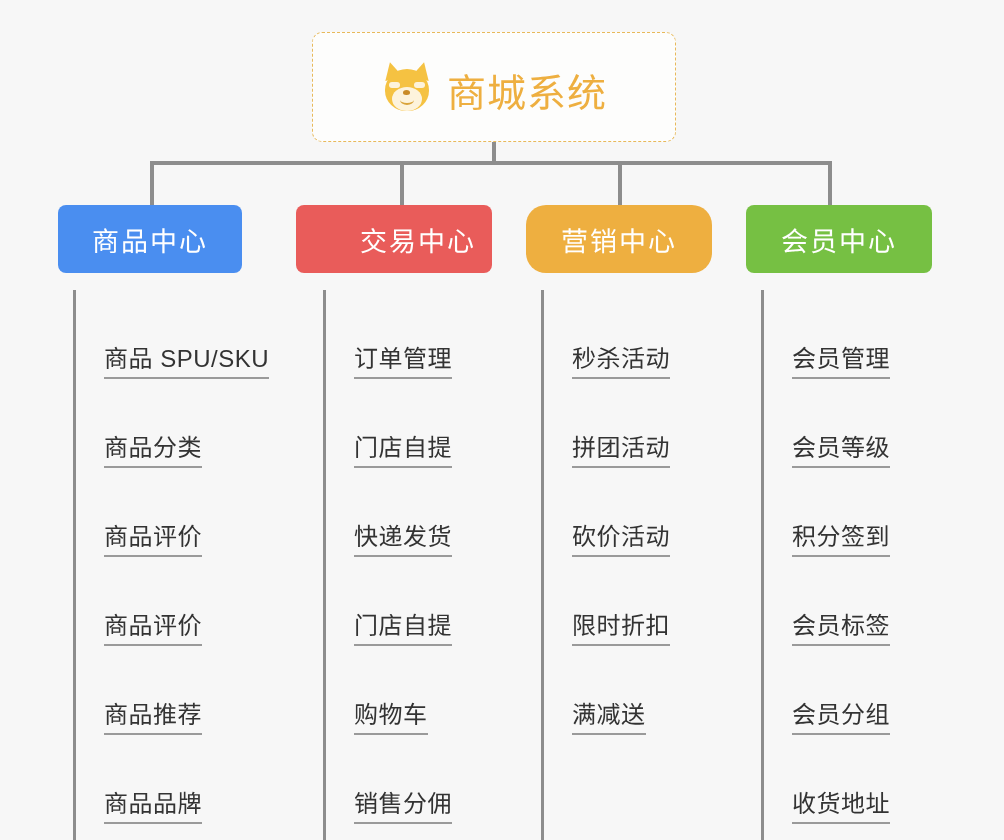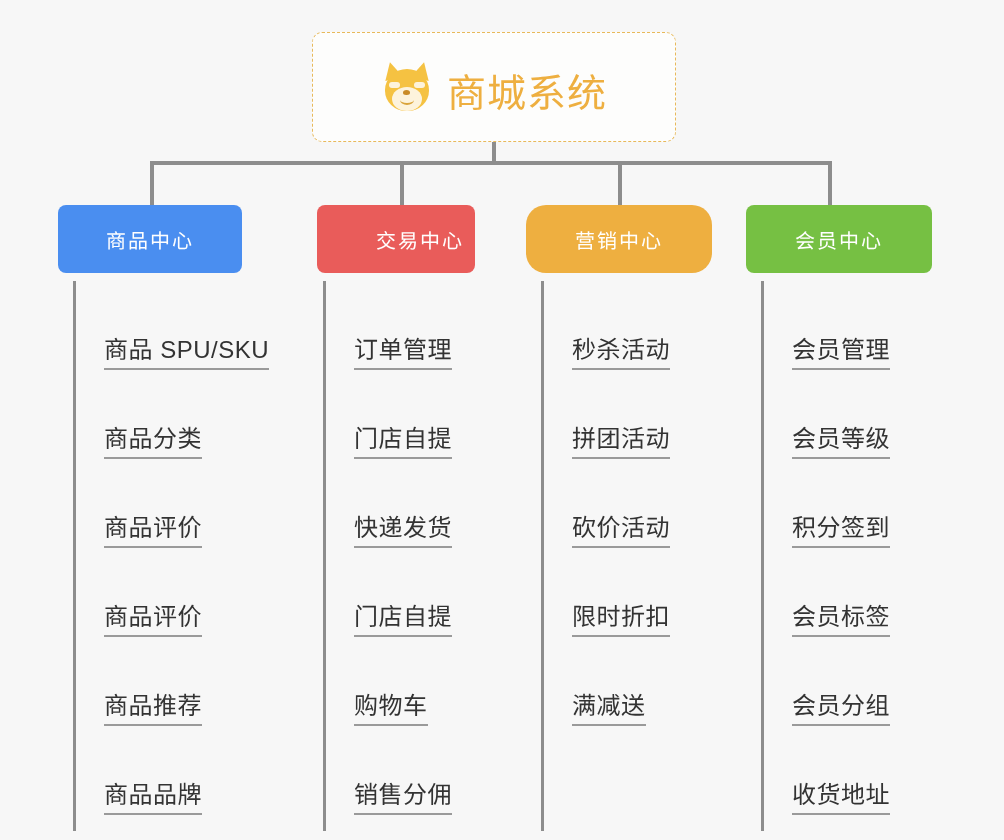--- a/index.html
+++ b/index.html
@@ -120,34 +120,34 @@
   .category {
     position: absolute;
     top: 205px;
     height: 68px;
     box-sizing: border-box;
     border-radius: 8px;
     display: flex;
     align-items: center;
     justify-content: center;
     color: #ffffff;
-    font-size: 20px;
+    font-size: 27px;
     letter-spacing: 2px;
     white-space: nowrap;
     font-family: Liberation Serif, serif;
   }
   .category.c0 { left: 58px;  width: 184px; }
-  .category.c1 { left: 317px; width: 158px; padding-left: 48px; }
+  .category.c1 { left: 296px; width: 196px; padding-left: 48px; }
   .category.c2 { left: 526px; width: 186px; border-radius: 20px; }
   .category.c3 { left: 746px; width: 186px; }
 
   
   .branch {
     position: absolute;
-    top: 281px;
+    top: 290px;
   }
   .branch.c0 { left: 58px;  width: 250px; }
   .branch.c1 { left: 308px; width: 218px; }
   .branch.c2 { left: 526px; width: 220px; }
   .branch.c3 { left: 746px; width: 220px; }
 
   
   .branch .trunk {
     position: absolute;
     left: 15px;

